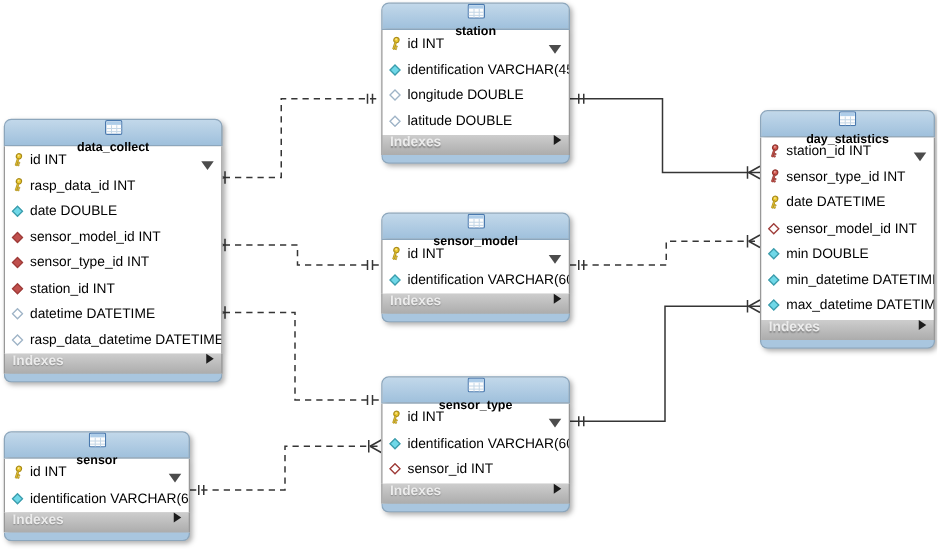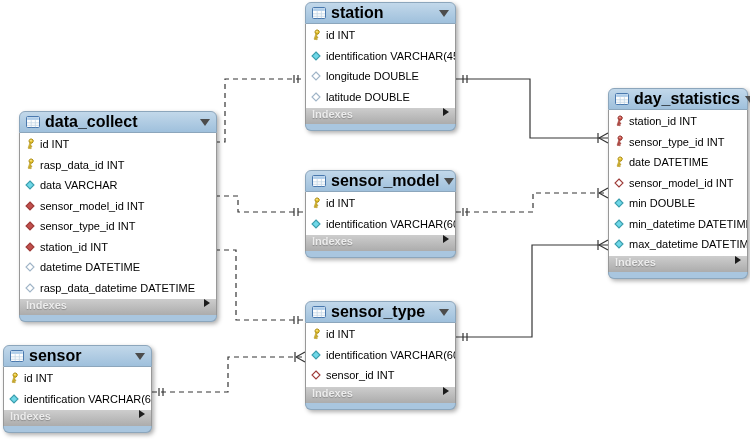--- a/index.html
+++ b/index.html
@@ -6,21 +6,21 @@
   #canvas{position:relative;width:750px;height:440px;background:#ffffff;overflow:hidden;
           font-family:"Liberation Sans",sans-serif;}
   #conn-svg{position:absolute;left:0;top:0;width:750px;height:440px;z-index:1;}
   #tables{position:absolute;left:0;top:0;width:750px;height:440px;z-index:2;pointer-events:none;}
   .tbl{position:absolute;box-sizing:border-box;pointer-events:auto;
        filter:drop-shadow(2px 2px 2px rgba(0,0,0,0.32));}
   .tbl *{box-sizing:border-box;}
   .tbl-header{height:22px;display:flex;align-items:center;gap:5px;padding:0 6px;
       background:linear-gradient(#c2d8ea,#9fc0dc);
       border:1px solid #8ca6bc;border-radius:6px 6px 0 0;
-      font-weight:bold;font-size:16px;color:#000;}
+      font-weight:bold;font-size:10px;color:#000;flex-direction:column;}
   .tbl-icon{display:inline-flex;flex:none;line-height:0;}
   .tbl-name{white-space:nowrap;}
   .hdr-arrow{margin-left:auto;width:0;height:0;flex:none;
       border-left:5px solid transparent;border-right:5px solid transparent;
       border-top:7px solid #4c4c4c;}
   .tbl-body{background:#fff;border-left:1px solid #989898;border-right:1px solid #989898;padding:1px 0;}
   .row{height:20.5px;display:flex;align-items:center;gap:4px;padding:0 4px;
       font-size:11px;color:#000;white-space:nowrap;overflow:hidden;}
   .col-icon{display:inline-flex;flex:none;width:12px;justify-content:center;line-height:0;}
   .tbl-footer{height:16px;display:flex;align-items:flex-start;padding:0 6px;
@@ -129,21 +129,21 @@
             </span>
             <span>latitude DOUBLE</span>
           </div>
         </div>
         <div class="tbl-footer">
           <span>Indexes</span>
           <span class="ftr-arrow"></span>
         </div>
         <div class="tbl-bottom"></div>
       </div>
-      <div class="tbl" style="left: 19px; top: 95px; width: 198px; margin-top: 16px;">
+      <div class="tbl" style="left: 3px; top: 95px; width: 175px;">
         <div class="tbl-header">
           <span class="tbl-icon">
             <svg width="14" height="12" viewBox="0 0 14 12">
               <rect x="0.5" y="0.5" width="13" height="11" rx="1.2" fill="#fdfdfd" stroke="#4a79ae"></rect>
               <rect x="1.2" y="1.2" width="11.6" height="2.7" fill="#aecde9"></rect>
               <line x1="1" y1="6.8" x2="13" y2="6.8" stroke="#c3d6e6" stroke-width="0.8"></line>
               <line x1="1" y1="9.3" x2="13" y2="9.3" stroke="#c3d6e6" stroke-width="0.8"></line>
               <line x1="5.2" y1="4.2" x2="5.2" y2="11.2" stroke="#c3d6e6" stroke-width="0.8"></line>
               <line x1="9.4" y1="4.2" x2="9.4" y2="11.2" stroke="#c3d6e6" stroke-width="0.8"></line>
             </svg>
@@ -179,21 +179,21 @@
               </svg>
             </span>
             <span>rasp_data_id INT</span>
           </div>
           <div class="row">
             <span class="col-icon">
               <svg width="10" height="10" viewBox="0 0 10 10">
                 <path d="M5 1 L9 5 L5 9 L1 5 Z" fill="#6fd8e8" stroke="#3b9dad" stroke-width="1.1"></path>
               </svg>
             </span>
-            <span>data VARCHAR</span>
+            <span>date DOUBLE</span>
           </div>
           <div class="row">
             <span class="col-icon">
               <svg width="10" height="10" viewBox="0 0 10 10">
                 <path d="M5 1 L9 5 L5 9 L1 5 Z" fill="#c0504d" stroke="#9e3b38" stroke-width="1.1"></path>
               </svg>
             </span>
             <span>sensor_model_id INT</span>
           </div>
           <div class="row">

